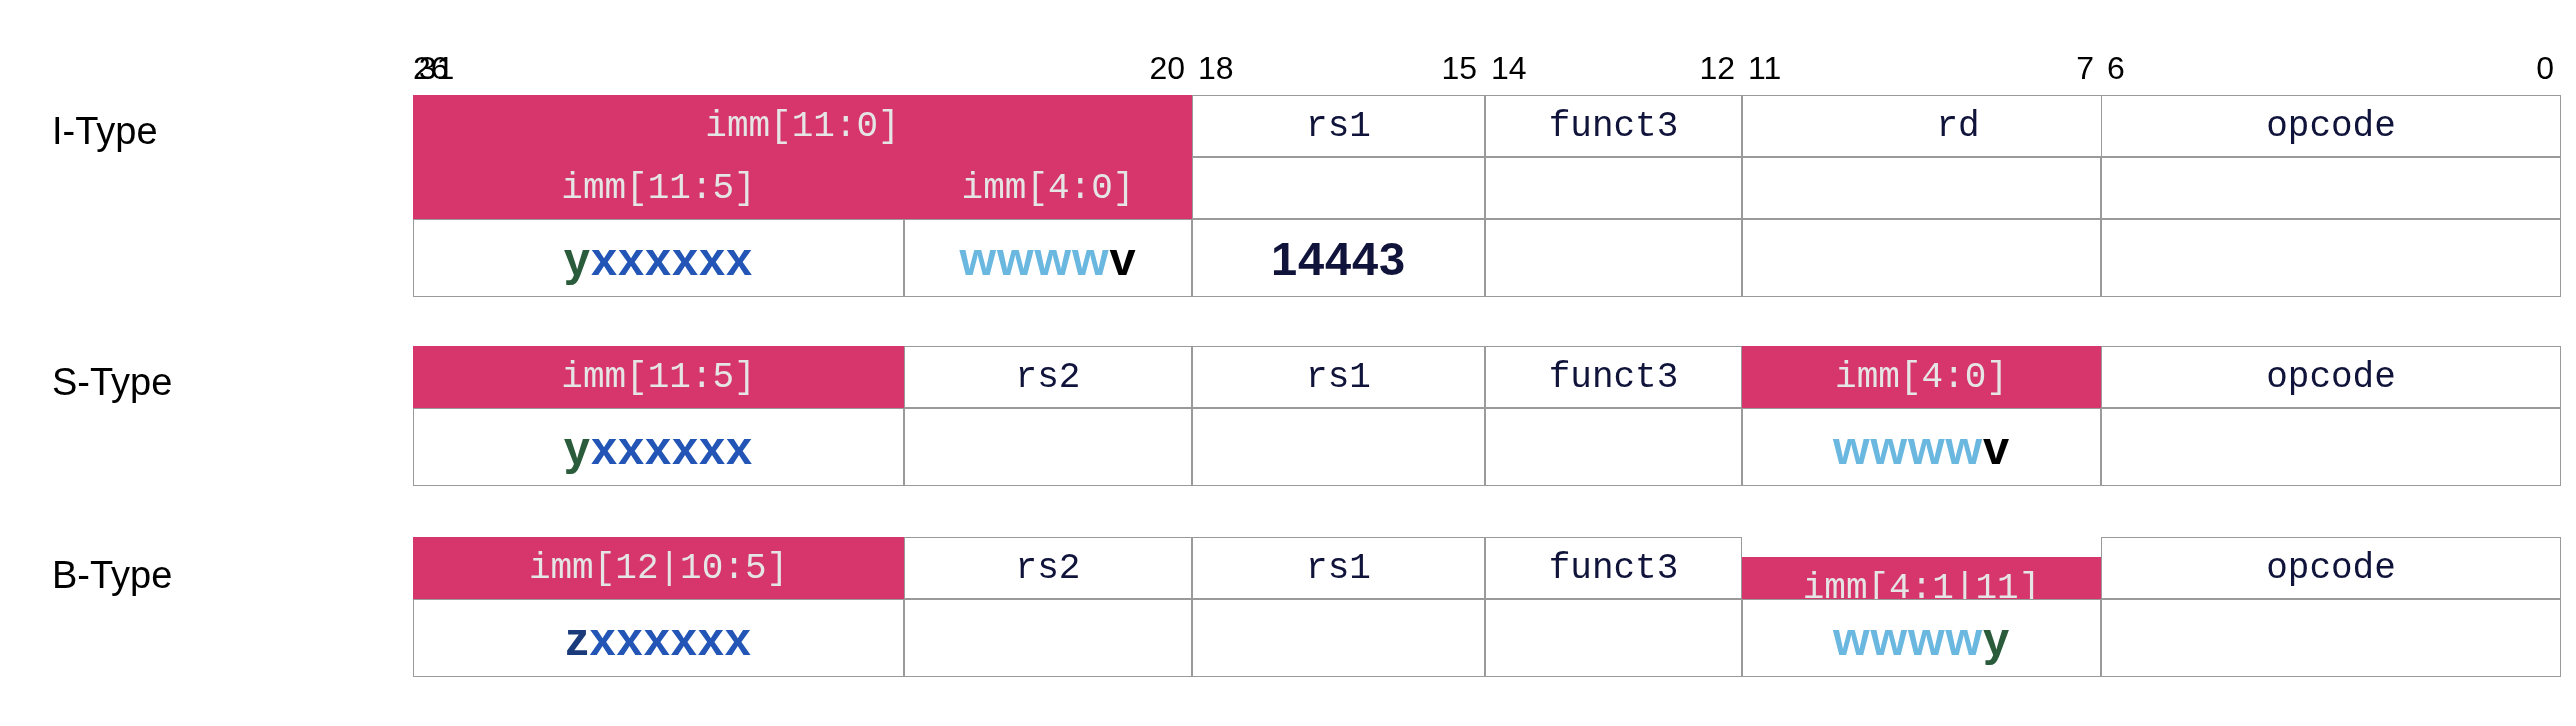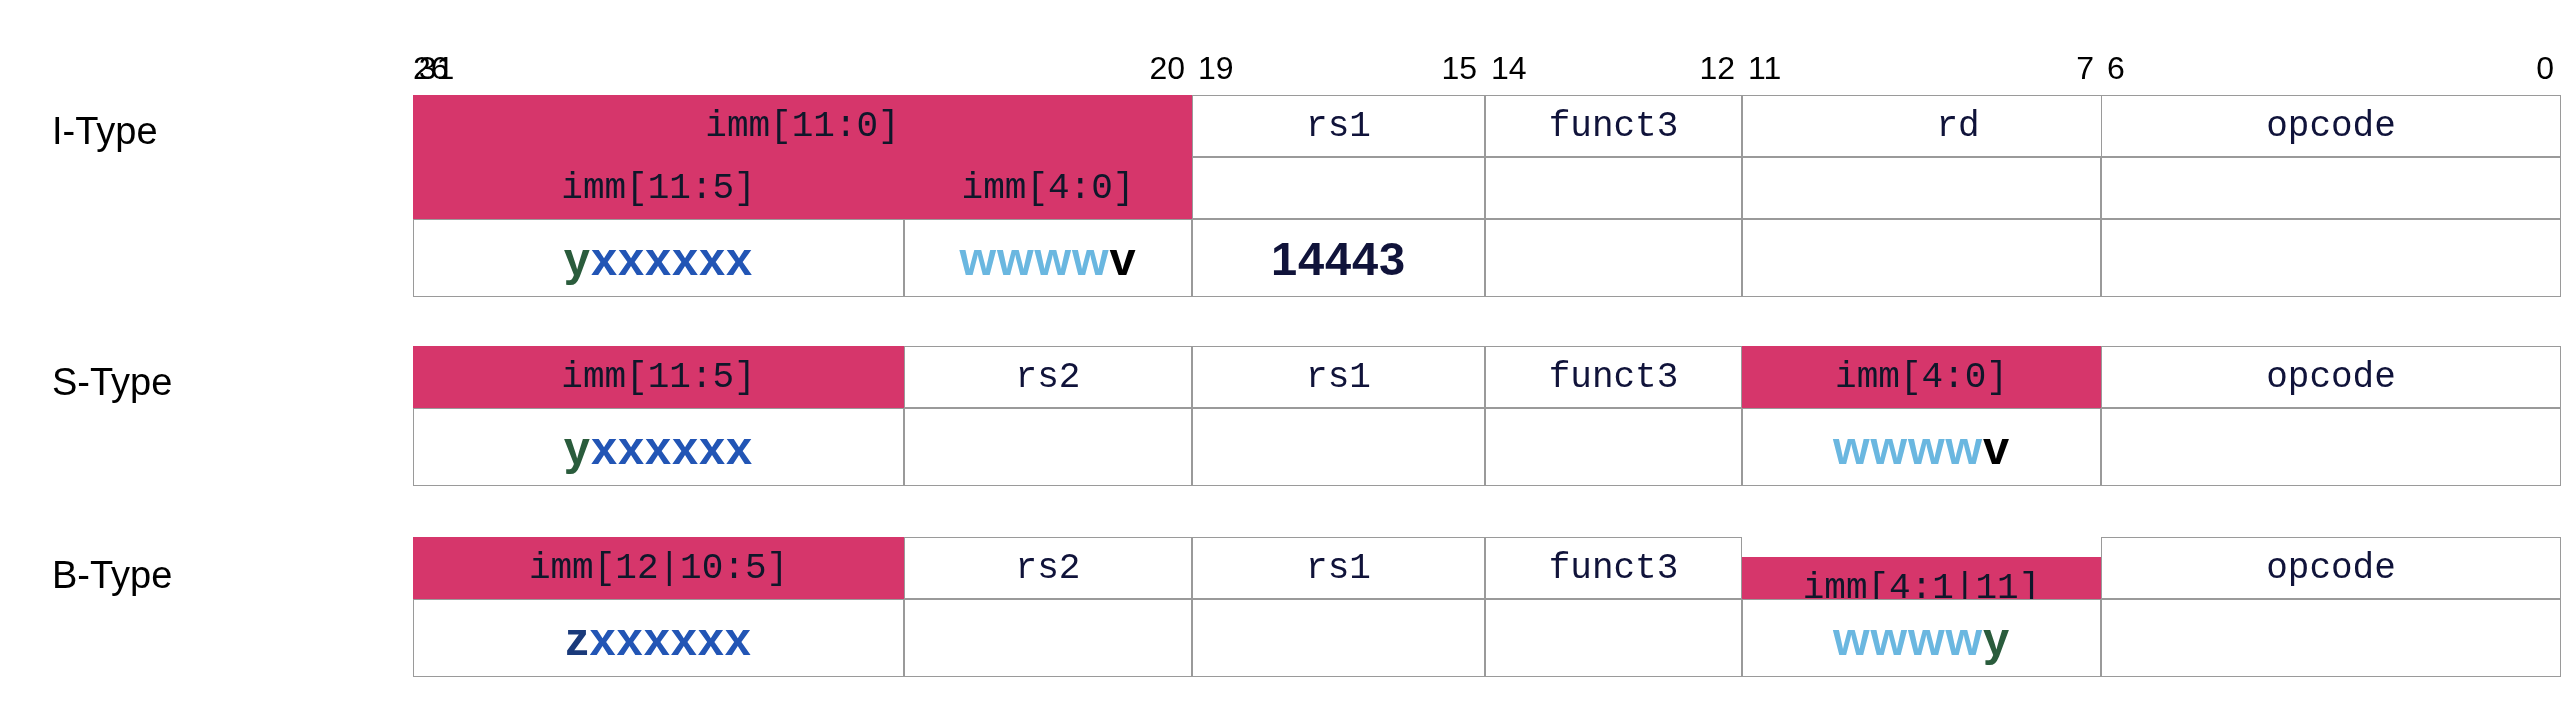--- a/index.html
+++ b/index.html
@@ -98,21 +98,21 @@
     justify-content: center;
     font-family: "Liberation Mono", monospace;
     font-size: 36px;
     color: #10133a;
     white-space: nowrap;
     overflow: hidden;
   }
   .cell.imm {
     background: #d6366b;
     border-color: #d6366b;
-    color: #0f172a;
+    color: #e5e5e5;
   }
 
   
   .cell.bits {
     font-family: "Liberation Sans", sans-serif;
     font-weight: bold;
     font-size: 47px;
     letter-spacing: 0.9px;
   }
   .cell.bits .g { color: #2a5c3c; }          
@@ -124,21 +124,21 @@
 </head>
 <body>
 
 <div class="sheet">
 
   <div class="bit-ruler">
       <span style="left: 5.7px;">31</span>
       <span style="left: 0px; width: 483px; text-align: left;">26</span>
       <span style="left: 496px; margin-top: 48px;">24</span>
       <span style="left: 491px; width: 281px; text-align: right;">20</span>
-      <span style="left: 785px;">19</span>
+      <span style="left: 785px;">18</span>
       <span style="left: 779px; width: 285px; text-align: right;">15</span>
       <span style="left: 1078px;">14</span>
       <span style="left: 1072px; width: 250px; text-align: right;">12</span>
       <span style="left: 1335px;">11</span>
       <span style="left: 1329px; width: 352px; text-align: right;">7</span>
       <span style="left: 1694px;">6</span>
       <span style="left: 1688px; width: 453px; text-align: right;">0</span>
     </div>
 
   <div class="type-label i">I-Type</div>

